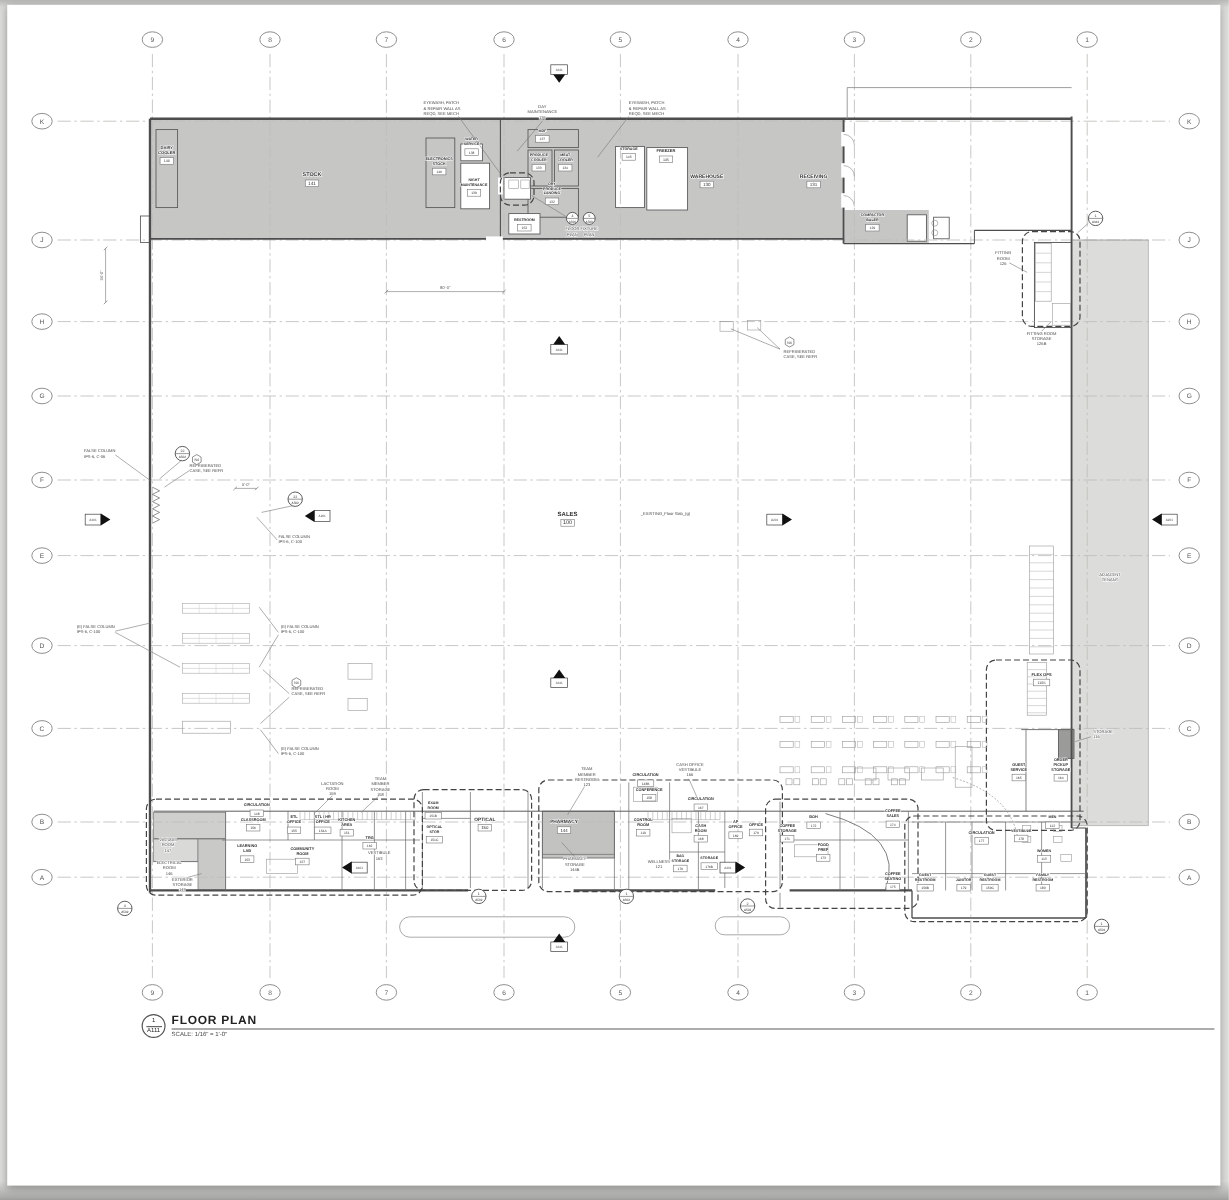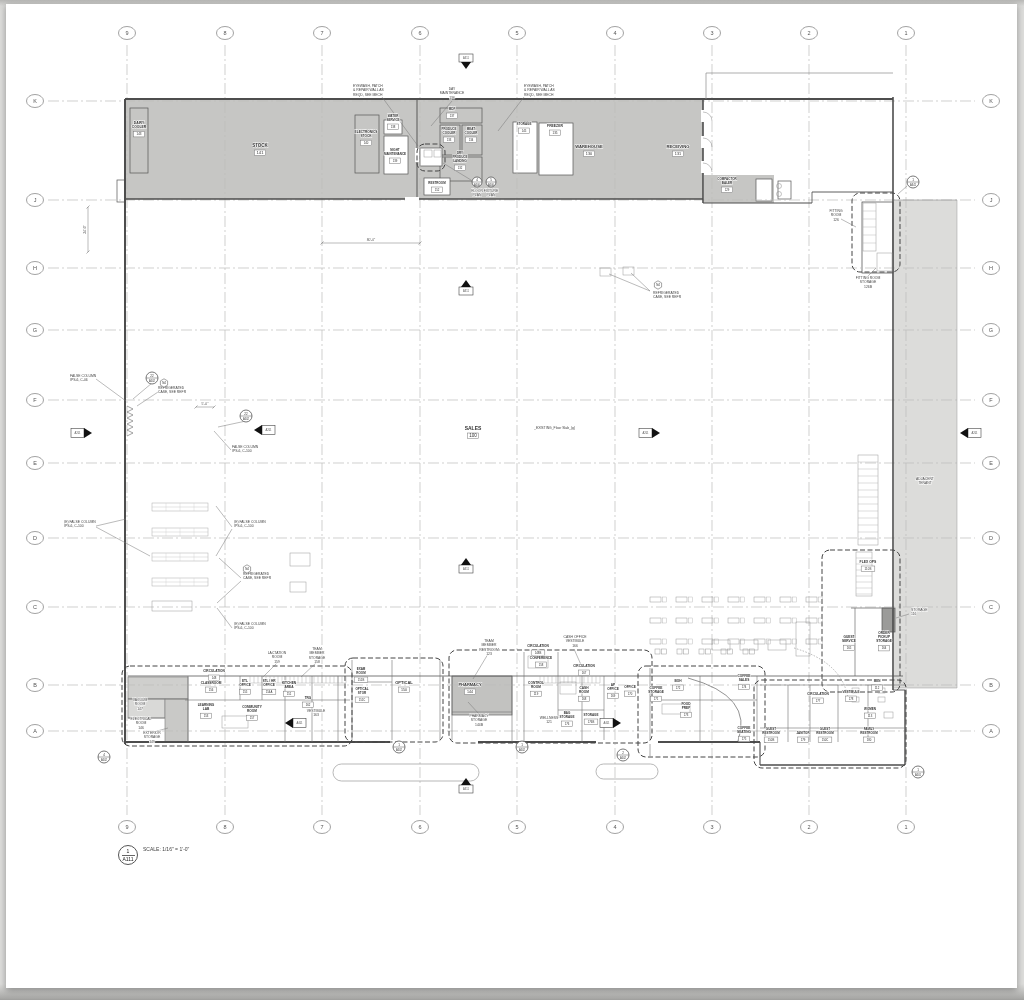--- a/index.html
+++ b/index.html
@@ -763,19 +763,20 @@
   </svg>
 
 <div class="tb">
   <div class="tb-row">
     <div class="tb-circ">
       <div>1</div>
       <div class="tb-div"></div>
       <div>A111</div>
     </div>
     <div class="tb-texts">
+      <div class="tb-title">FLOOR PLAN</div>
       <div class="tb-scale">
         <span>SCALE:</span>
         <span>1/16" = 1'-0"</span>
       </div>
     </div>
   </div>
 </div>
 
 </body></html>

